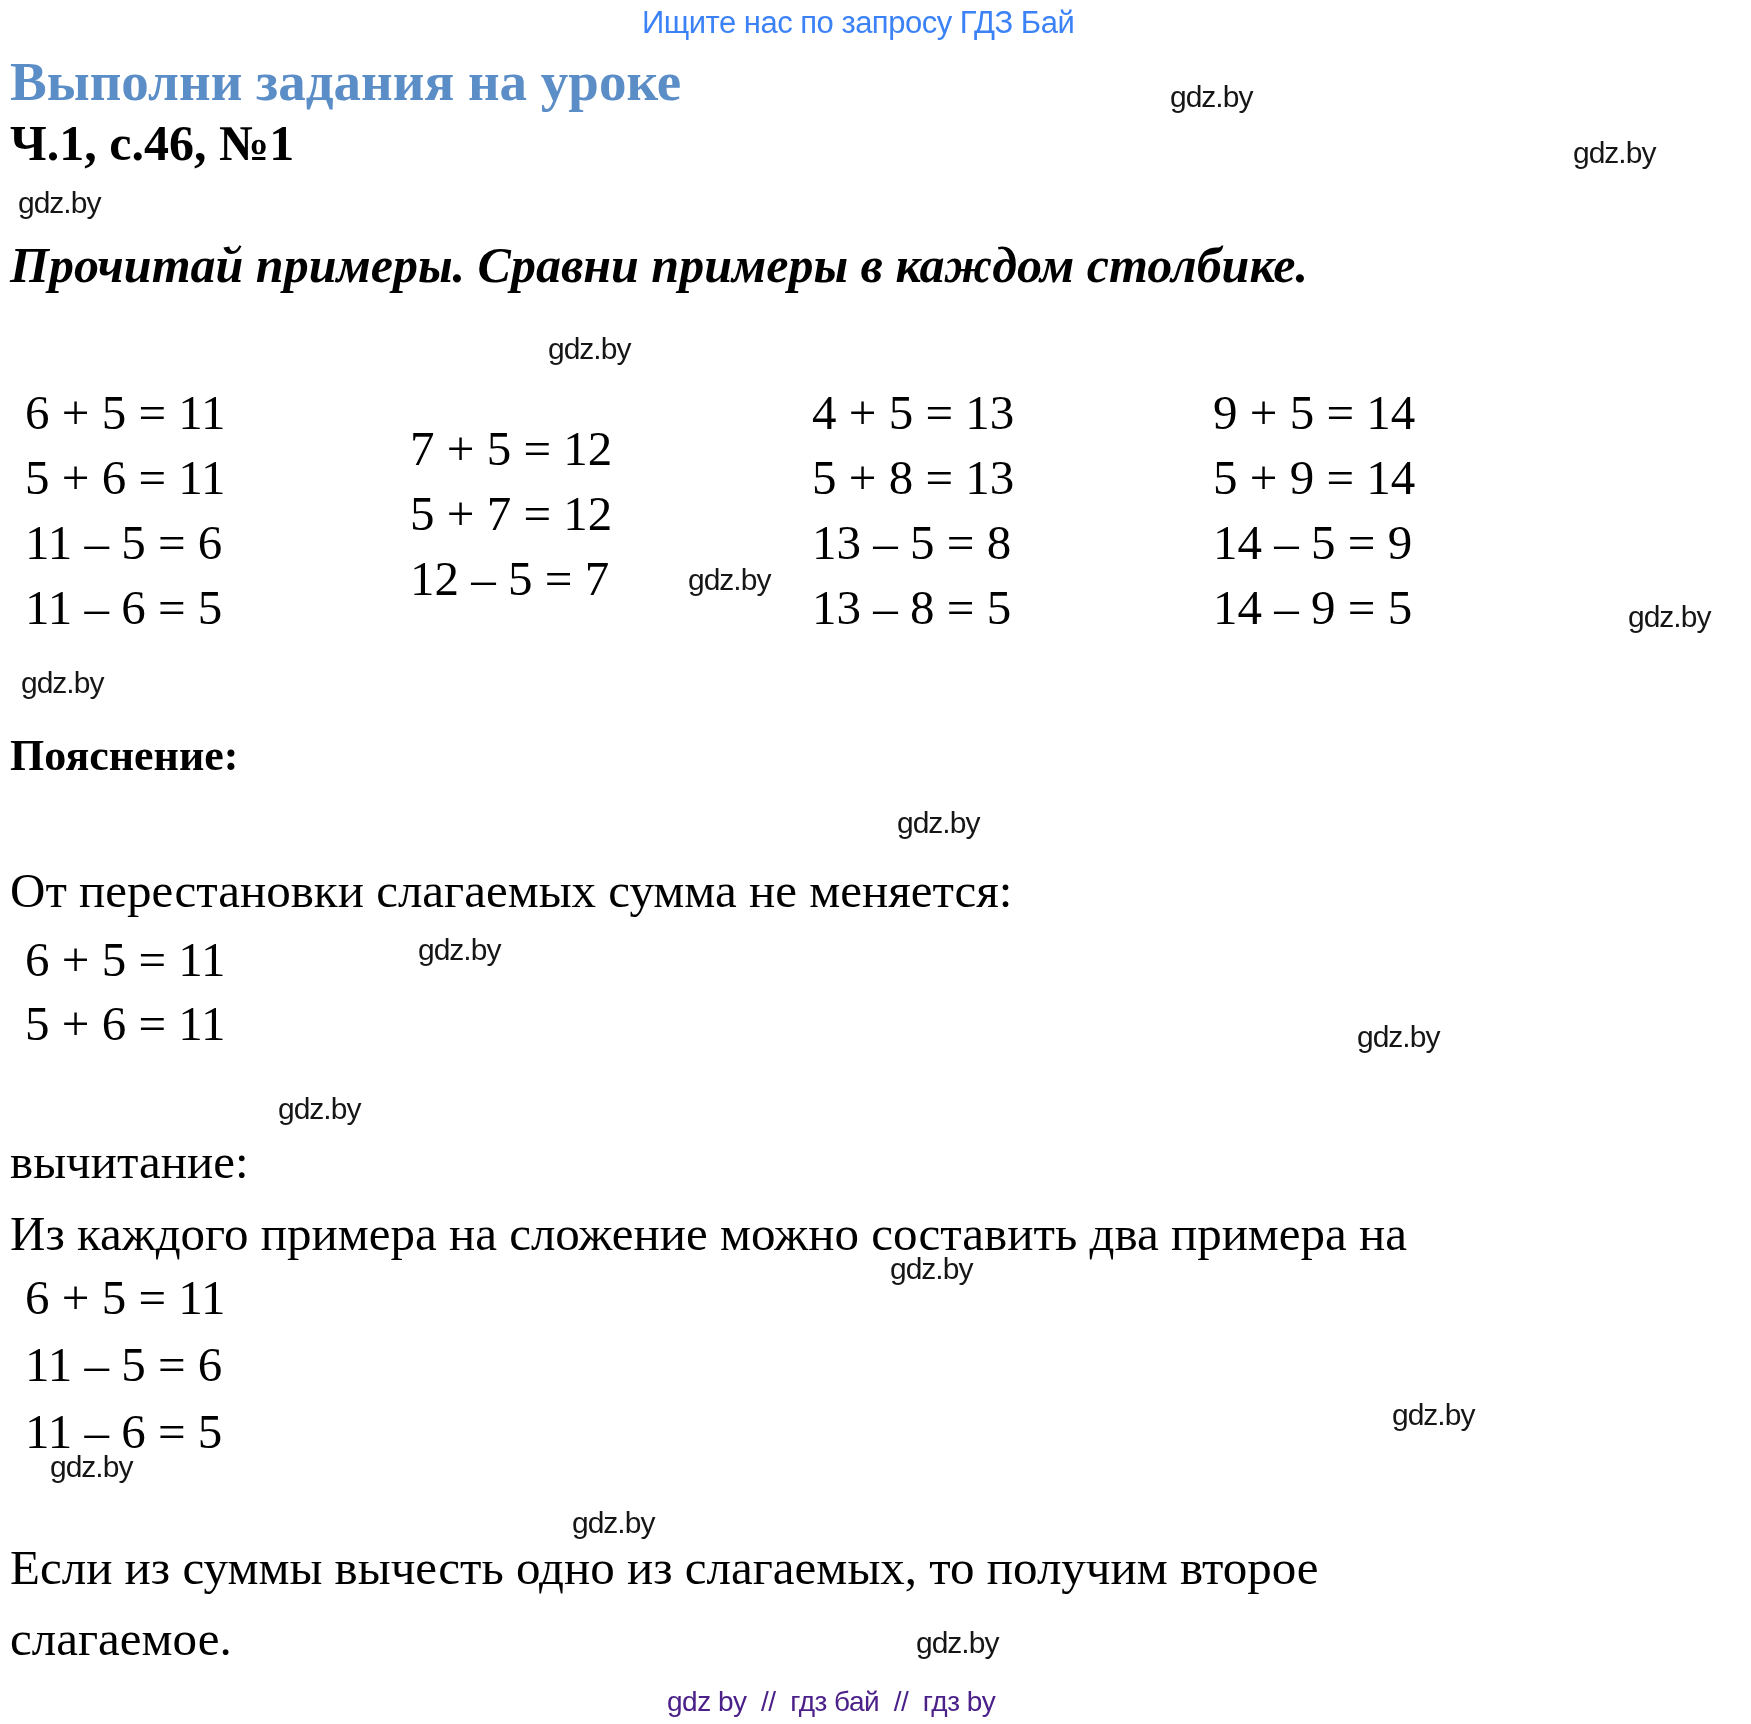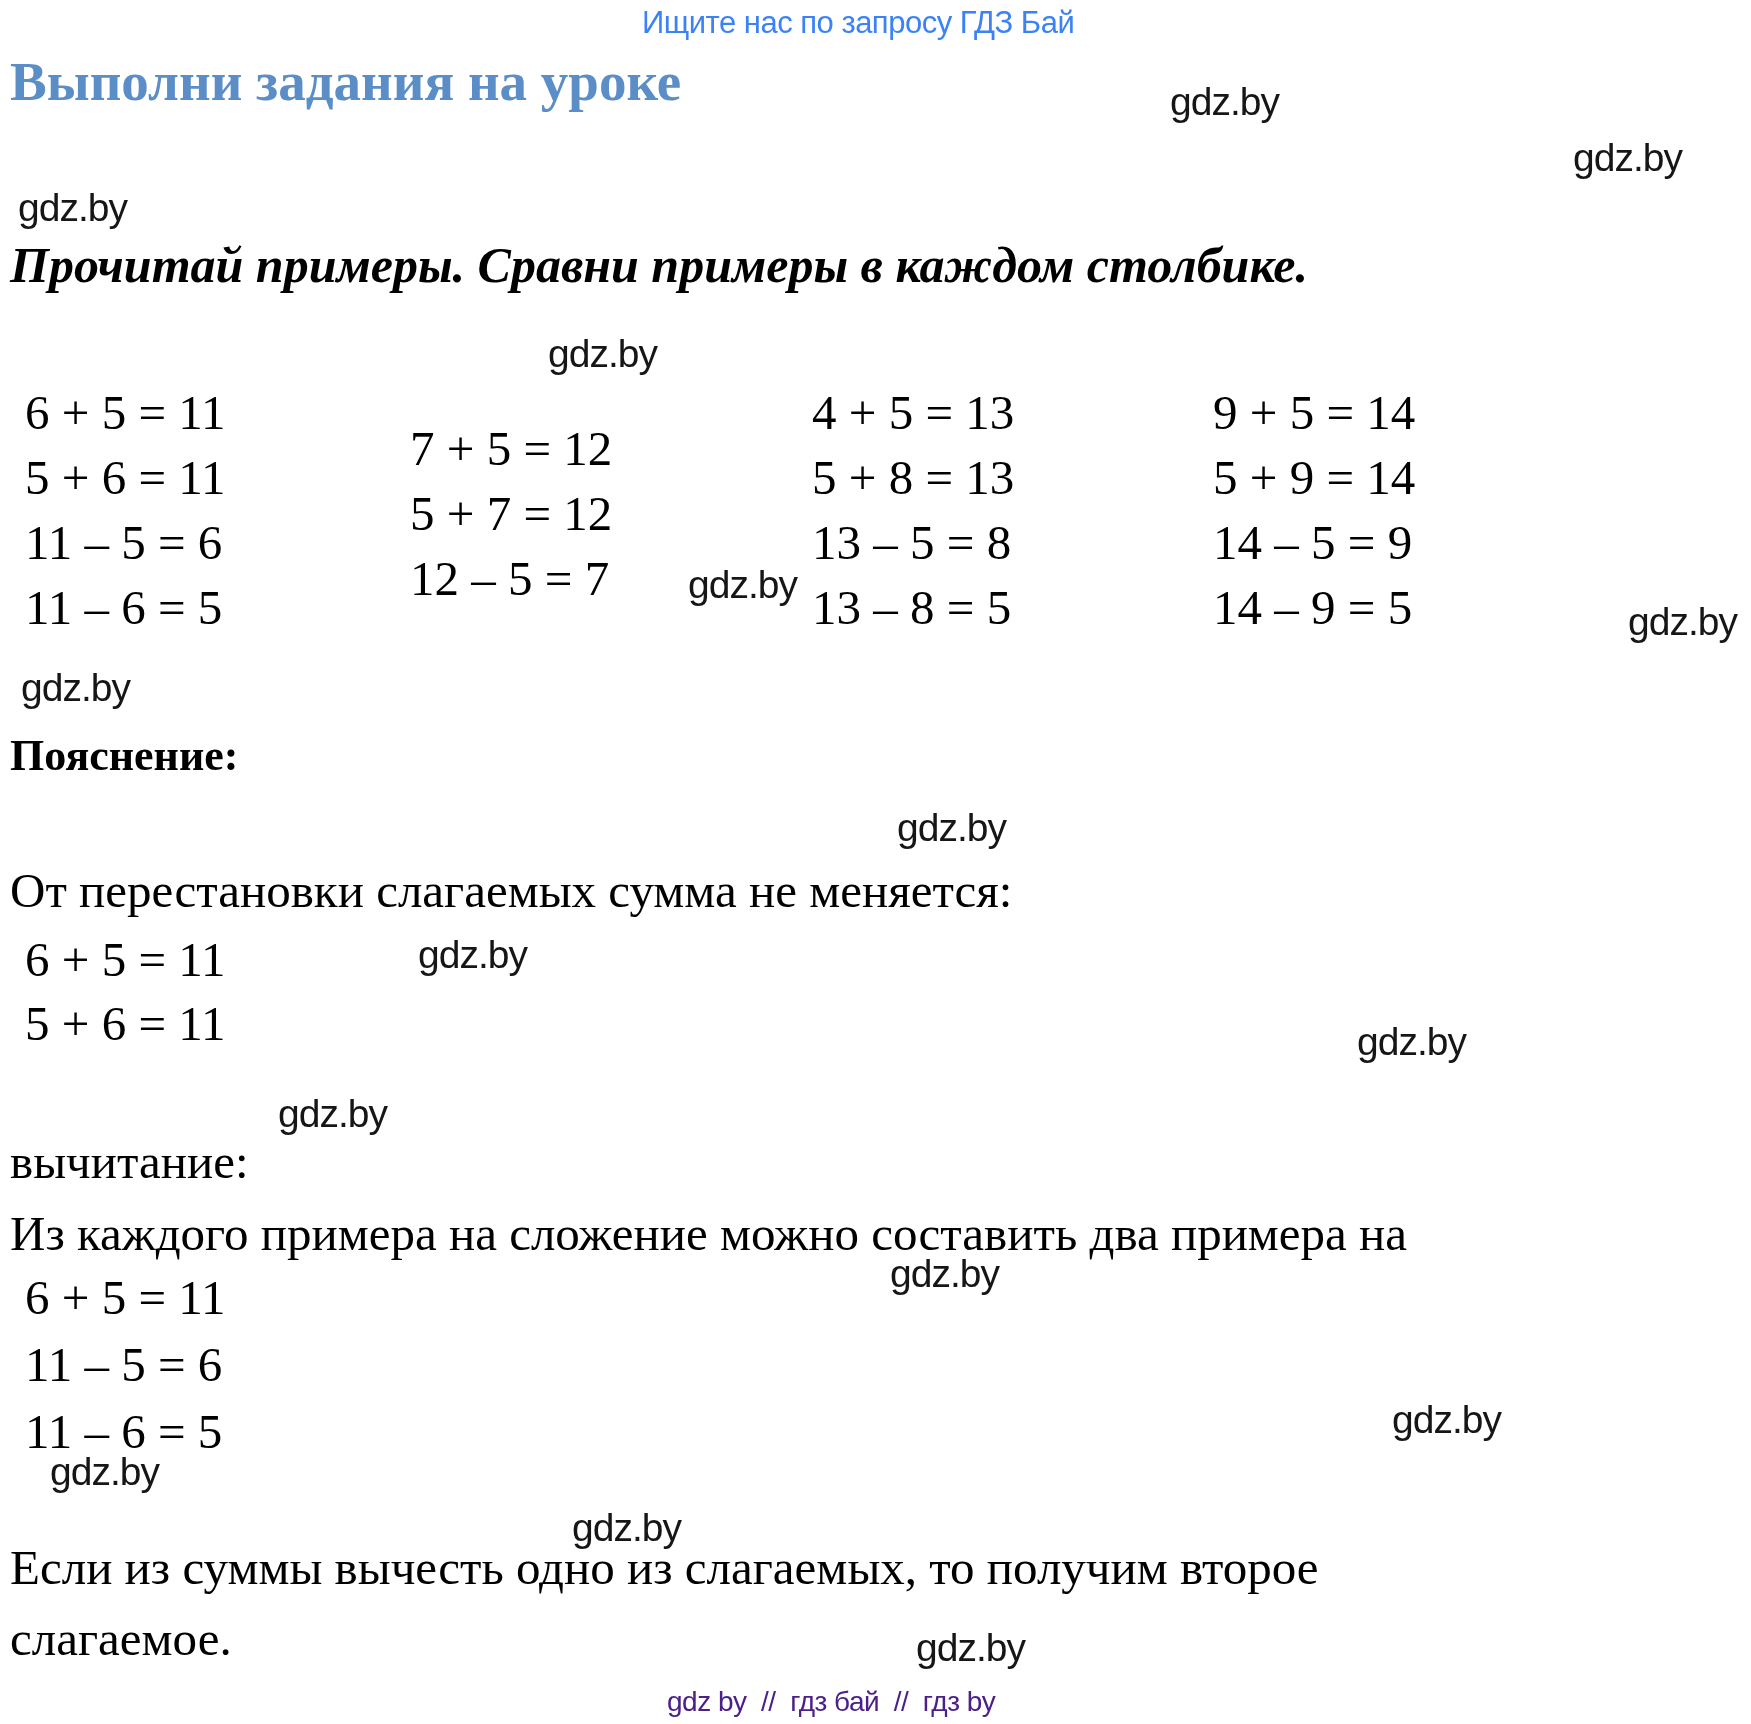--- a/index.html
+++ b/index.html
@@ -44,40 +44,41 @@
   }
   .rule1{left:10px;top:862px;font-size:49px;}
   .examples-1{left:25px;top:928px;line-height:64px;font-size:49px;}
   .rule2{left:10px;top:1126px;line-height:72px;font-size:49px;}
   .examples-2{left:25px;top:1264px;line-height:67px;font-size:49px;}
   .rule3{left:10px;top:1532px;line-height:71px;font-size:49px;}
   .block-line{display:block;}
   .wm{
     position:absolute;
     font-family:"Liberation Sans","DejaVu Sans",sans-serif;
-    font-size:39px;letter-spacing:-1px;
+    font-size:30px;letter-spacing:-1px;
     color:#161616;
   }
   .footer{
     left:667px;top:1686px;
     font-family:"Liberation Sans","DejaVu Sans",sans-serif;
     font-size:28px;letter-spacing:-0.5px;
     color:#4b2189;
     white-space:pre;
   }
 </style>
 </head>
 <body>
 
 <div class="page">
 
   <div class="abs notice">Ищите нас по запросу ГДЗ Бай</div>
 
   <div class="abs title">Выполни задания на уроке</div>
 
+  <div class="abs reference">Ч.1, с.46, №1</div>
 
   <div class="abs instruction">Прочитай примеры. Сравни примеры в каждом столбике.</div>
 
   <div class="abs math-grid">
     <div class="math-col col-0">
       <div>6 + 5 = 11</div>
       <div>5 + 6 = 11</div>
       <div>11 – 5 = 6</div>
       <div>11 – 6 = 5</div>
     </div>

